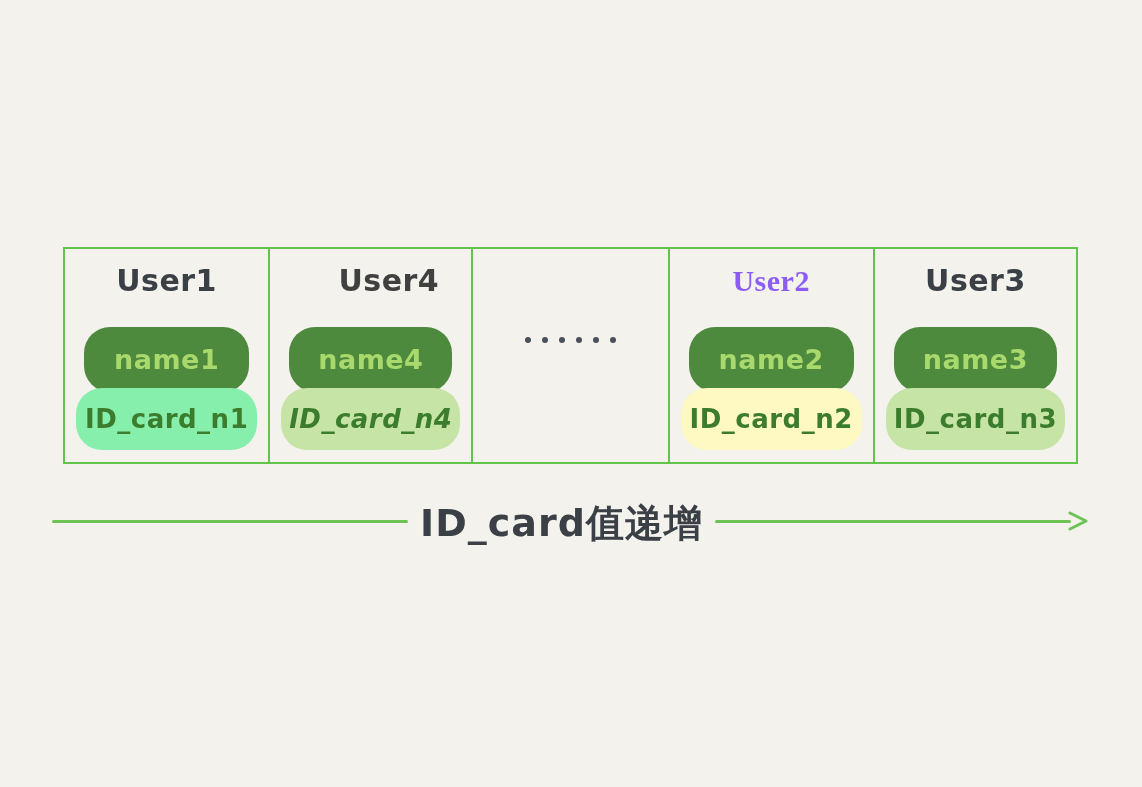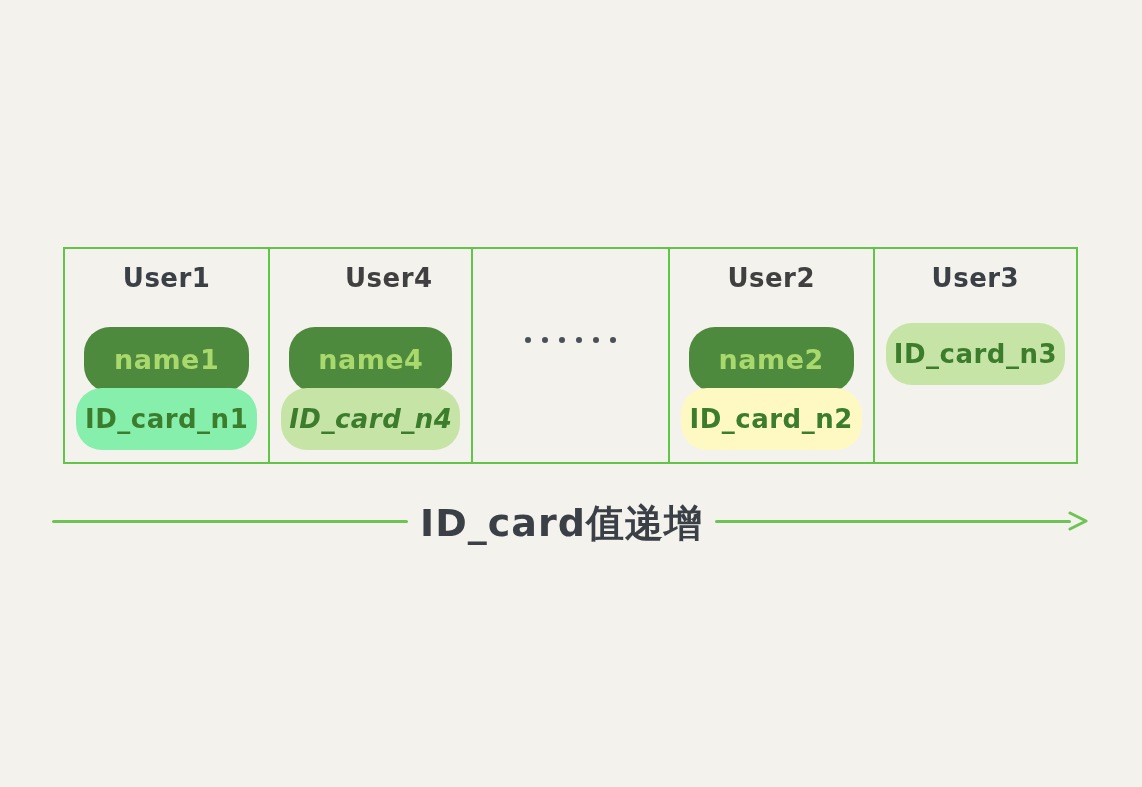--- a/index.html
+++ b/index.html
@@ -46,21 +46,21 @@
 
   .cell-w1 { width: 206px; }  
   .cell-w2 { width: 204px; }  
   .cell-w3 { width: 197px; }  
   .cell-w4 { width: 206px; }  
   .cell-w5 { width: 202px; }  
 
   .cell-title {
     margin-top: 15px;
     font-family: "DejaVu Sans", sans-serif;
-    font-size: 26px;
+    font-size: 30px;
     font-weight: 600;
     letter-spacing: 0.5px;
     color: #3a4046;
     line-height: 1.1;
     user-select: none;
   }
 
   .pill-stack {
     position: absolute;
     left: 11px;
@@ -187,30 +187,31 @@
         <span class="dot" style="background: rgb(74, 80, 88);"></span>
         <span class="dot" style="background: rgb(74, 80, 88);"></span>
         <span class="dot" style="background: rgb(74, 80, 88);"></span>
         <span class="dot" style="background: rgb(74, 80, 88);"></span>
         <span class="dot" style="background: rgb(74, 80, 88);"></span>
         <span class="dot" style="background: rgb(74, 80, 88);"></span>
       </div>
     </div>
 
     <div class="cell cell-w4" style="border-right-color: rgb(98, 197, 74);">
-      <div class="cell-title" style="color: #404040;">User2</div>
+      <div class="cell-title" style="color: #8b5cf6; font-family: Liberation Serif, serif;">User2</div>
       <div class="pill-stack">
         <div class="pill pill-name" style="background: rgb(77, 138, 61); color: rgb(169, 217, 108);">name2</div>
         <div class="pill pill-id" style="background: #fef9c3; color: rgb(60, 125, 45);">ID_card_n2</div>
       </div>
     </div>
 
     <div class="cell cell-w5" style="border-right: none;">
       <div class="cell-title" style="color: rgb(58, 64, 70);">User3</div>
       <div class="pill-stack">
+        <div class="pill pill-name" style="background: rgb(77, 138, 61); color: rgb(169, 217, 108);">name3</div>
         <div class="pill pill-id" style="background: rgb(198, 228, 166); color: rgb(60, 125, 45);">ID_card_n3</div>
       </div>
     </div>
 
   </div>
 
   <div class="axis">
     <div class="axis-line left" style="background: rgb(109, 196, 85);"></div>
     <div class="axis-caption" style="color: rgb(58, 64, 70);">ID_card值递增</div>
     <div class="axis-line right" style="background: rgb(109, 196, 85);"></div>

